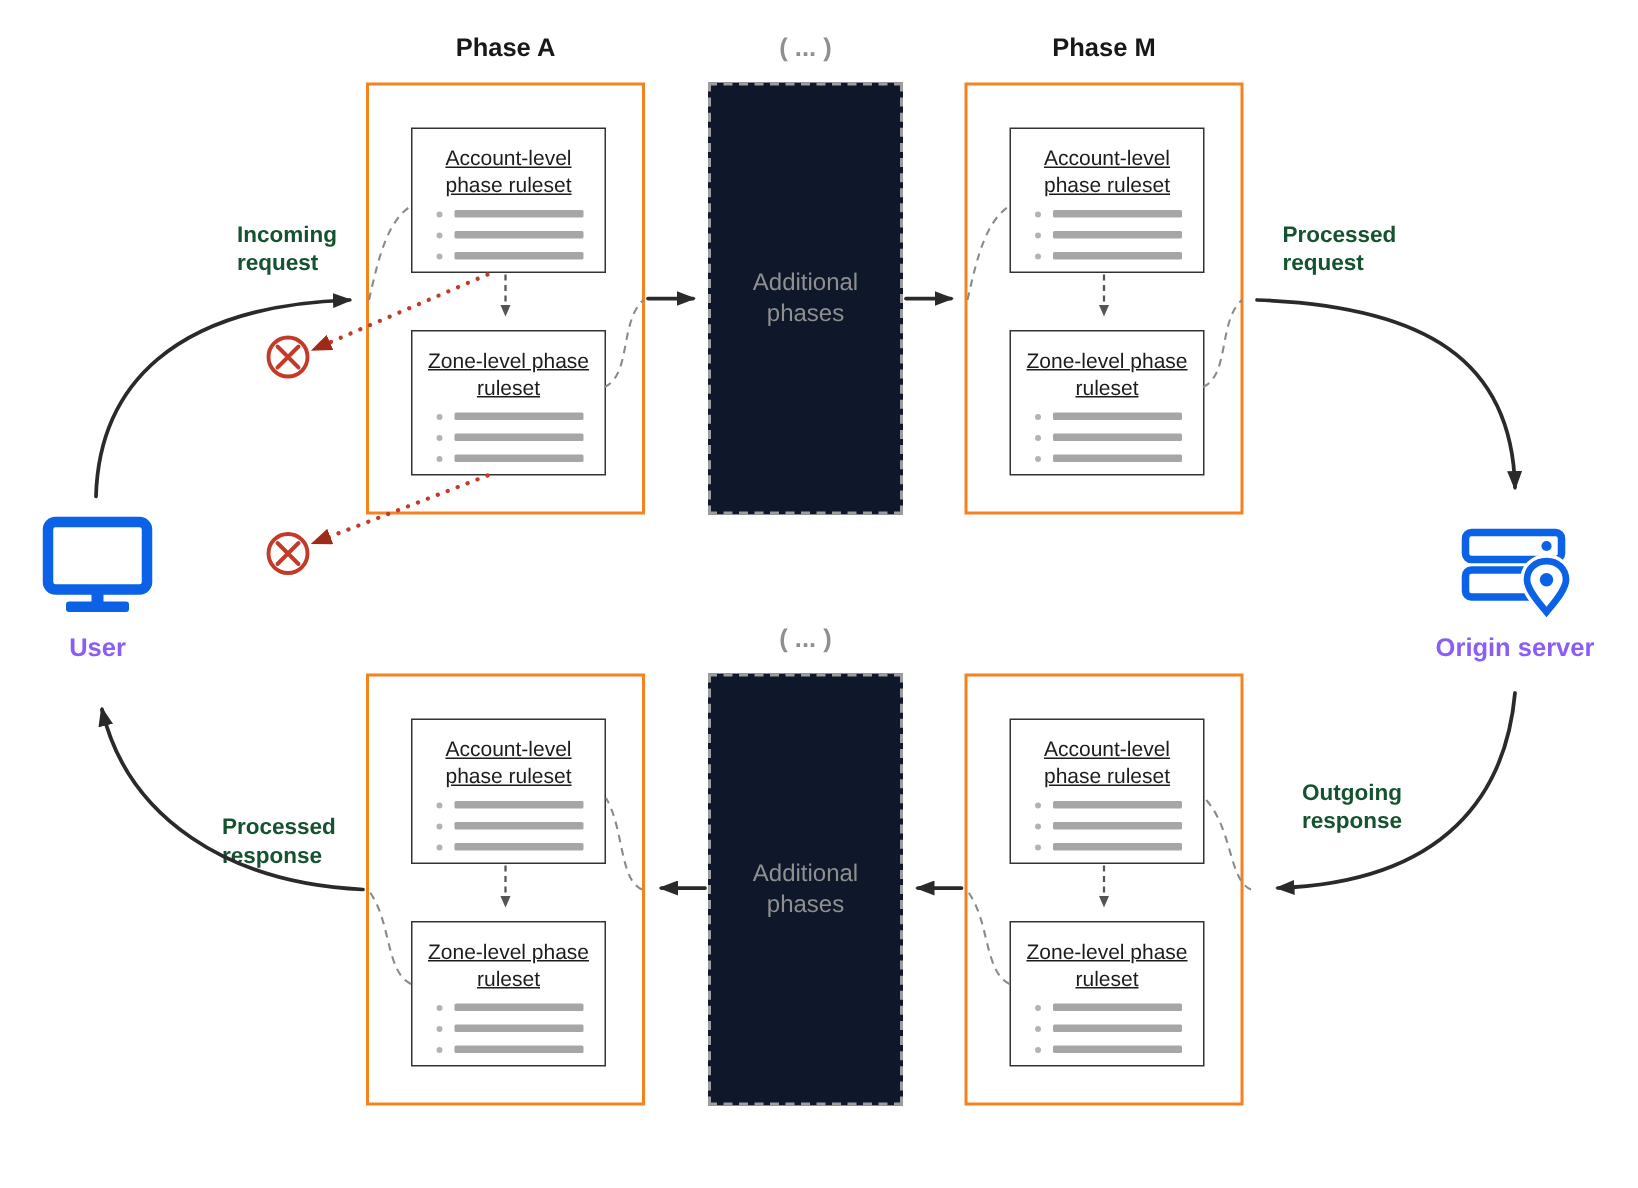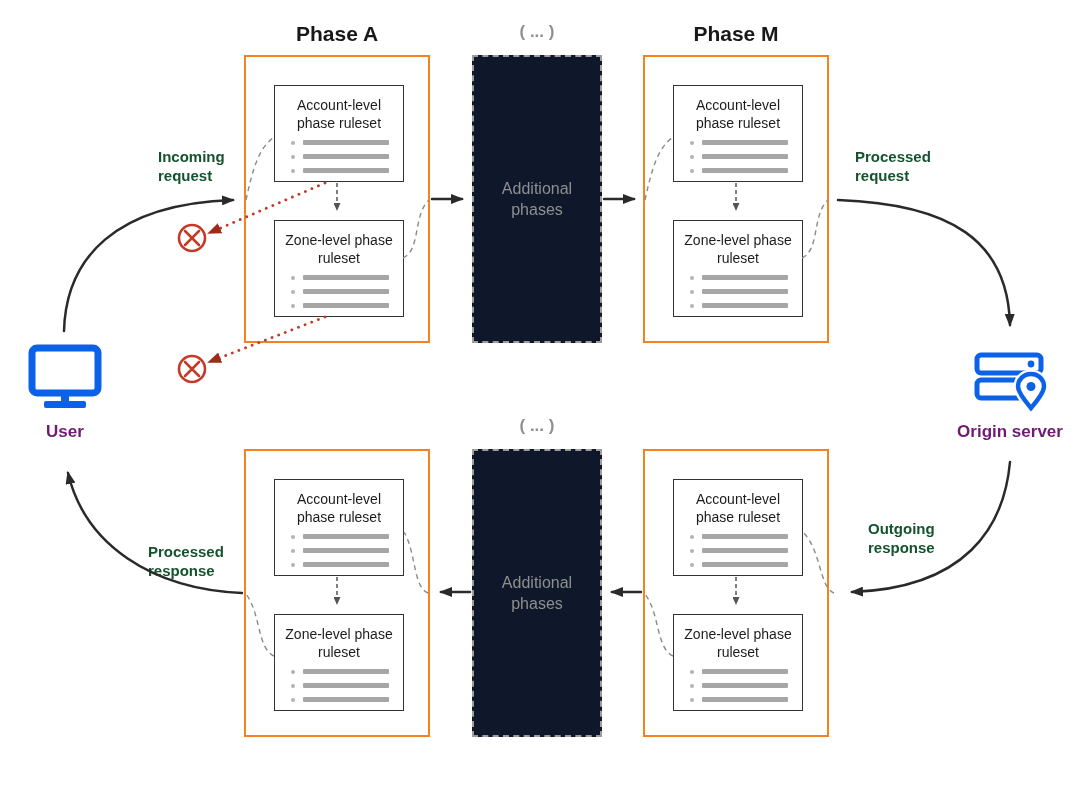--- a/index.html
+++ b/index.html
@@ -1,37 +1,37 @@
 <!DOCTYPE html>
 <html><head>
 <meta charset="utf-8">
 <style>
   html,body{margin:0;padding:0;background:#ffffff;}
   .canvas{position:relative;width:1092px;height:792px;background:#ffffff;overflow:hidden;
           font-family:"Liberation Sans",sans-serif;color:#1a1a1c;}
 
   .phase-box{position:absolute;width:186px;height:288px;border:2.5px solid #F6821F;
              background:#ffffff;box-sizing:border-box;}
-  .phase-title{position:absolute;width:186px;text-align:center;font-size:21px;font-weight:700;color:#18181a;}
+  .phase-title{position:absolute;width:186px;text-align:center;font-size:17px;font-weight:700;color:#18181a;}
   .dashed-title{position:absolute;width:130px;text-align:center;font-size:17px;font-weight:700;color:#8f8f8f;}
 
   .dashed-box{position:absolute;width:130px;height:288px;border:2px dashed #9d9d9d;
               box-sizing:border-box;display:flex;align-items:center;justify-content:flex-end;background:#0f172a;}
   .dashed-box .additional-label{color:#8f8f8f;font-size:16px;line-height:21px;text-align:center;}
 
   .card{position:absolute;width:130px;height:97px;border:1.5px solid #333333;background:#ffffff;box-sizing:border-box;}
-  .card-title{margin:10px 3px 0 3px;text-align:center;font-size:14px;line-height:18px;color:#1c1c1e;}
+  .card-title{margin:10px 3px 0 3px;text-align:center;font-size:14px;line-height:18px;color:#1c1c1e;text-decoration:underline;}
   .card-rows{margin-top:8px;}
   .row{display:flex;align-items:center;gap:8px;margin:0 14px 9px 16px;height:5px;}
   .row .dot{width:4px;height:4px;border-radius:50%;background:#b3b3b3;flex:0 0 auto;}
   .row .bar{flex:1;height:4.5px;background:#a6a6a6;border-radius:1px;}
 
   .flow-label{position:absolute;font-size:15px;font-weight:700;line-height:19px;color:#14532d;}
   .warning-text{position:absolute;width:88px;font-size:15px;line-height:21px;color:#B23A26;}
-  .endpoint-label{position:absolute;text-align:center;font-size:17px;font-weight:700;color:#701a75;}
+  .endpoint-label{position:absolute;text-align:center;font-size:17px;font-weight:700;color:#8b5cf6;}
 
   .overlay{position:absolute;left:0;top:0;width:1092px;height:792px;pointer-events:none;}
   .icon-wrap{position:absolute;}
 </style>
 </head>
 <body>
 
 <div class="canvas">
 
   <div class="phase-title" style="left:244px;top:22px;">Phase A</div>

